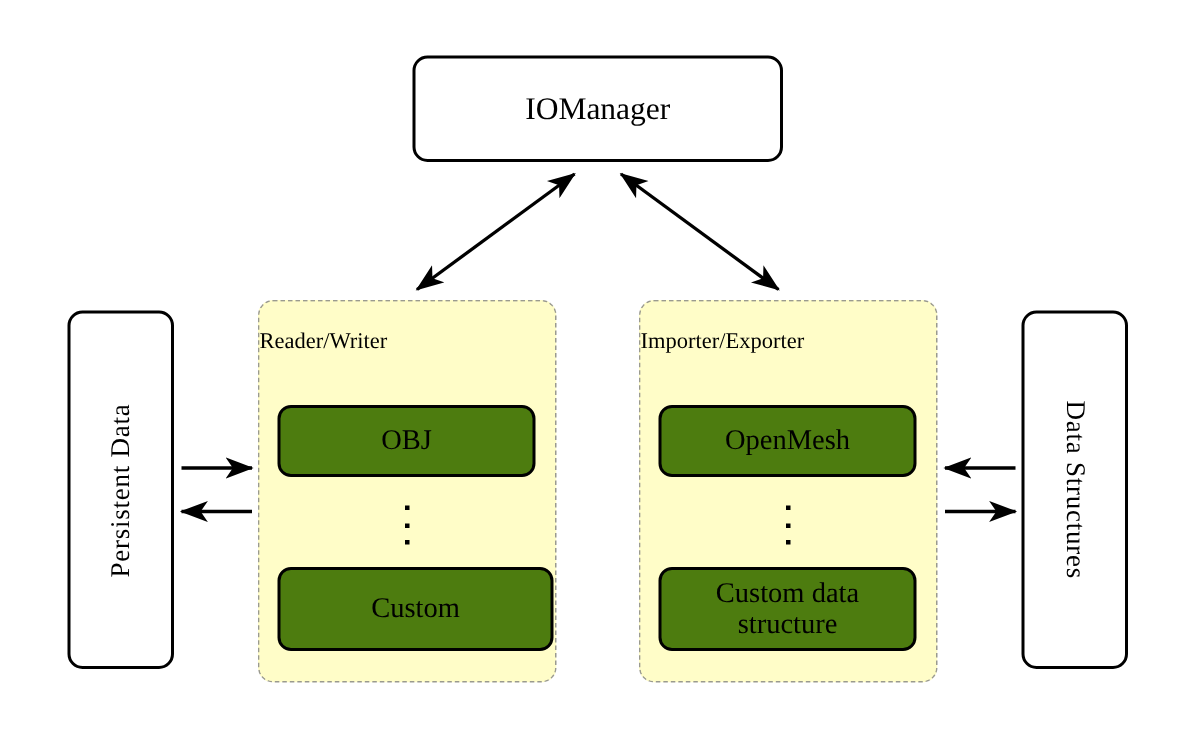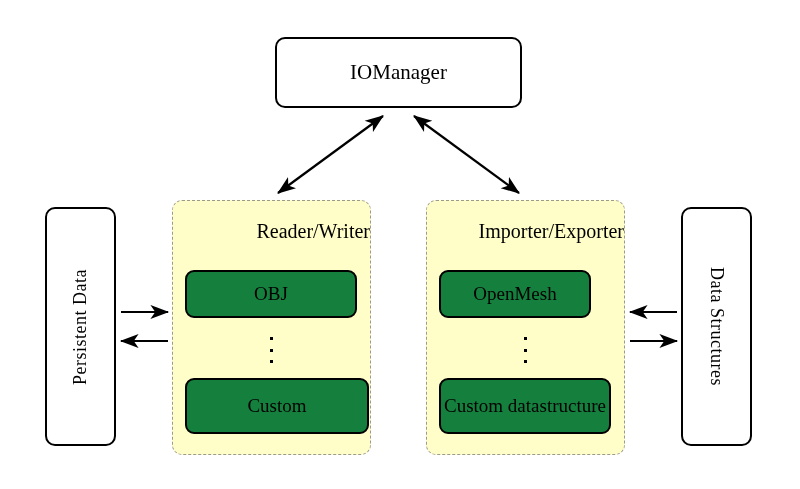--- a/index.html
+++ b/index.html
@@ -57,30 +57,30 @@
     position: absolute;
     box-sizing: border-box;
     border: 1.5px dashed #9a9a8f;
     border-radius: 10px;
     background: #fffdc8;
   }
   .group-title {
     position: absolute;
     left: 0;
     right: 0;
-    text-align: right;
-    font-size: 20px;
+    text-align: left;
+    font-size: 15px;
     color: #000000;
     white-space: nowrap;
   }
 
   .inner-box {
     border: 2.5px solid #000000;
     border-radius: 9px;
-    background: #15803d;
+    background: #4d7c0f;
     font-size: 19px;
     line-height: 1.12;
     color: #000000;
   }
 
   .vdots {
     position: absolute;
     display: flex;
     flex-direction: column;
     align-items: center;
@@ -134,31 +134,31 @@
   </div>
 
   <div class="box inner-box" style="left:185px; top:378px; width:184px; height:56px; flex-direction:column;">
     <span>Custom</span>
   </div>
 
   <div class="group-box" style="left:426px; top:200px; width:199px; height:255px;">
     <div class="group-title" style="top:19px;font-family:Liberation Serif, serif;">Importer/Exporter</div>
   </div>
 
-  <div class="box inner-box" style="left:439px; top:270px; width:152px; height:48px;">
+  <div class="box inner-box" style="left:439px; top:270px; width:172px; height:48px;">
     <span>OpenMesh</span>
   </div>
 
   <div class="vdots" style="left:523px; top:337px; width:5px; height:26px;">
     <span></span>
       <span></span>
       <span></span>
   </div>
 
-  <div class="box inner-box" style="left:439px; top:378px; width:172px; height:56px; flex-direction:row;">
+  <div class="box inner-box" style="left:439px; top:378px; width:172px; height:56px; flex-direction:column;">
     <span>Custom data</span>
     <span>structure</span>
   </div>
 
   <svg class="overlay" viewBox="0 0 800 489">
     <defs>
       <marker id="ah" markerWidth="9" markerHeight="9" refX="8" refY="3.2" orient="auto" markerUnits="strokeWidth">
         <path d="M0,0 L8.5,3.2 L0,6.4 L2.2,3.2 Z" fill="#000000"></path>
       </marker>
       <marker id="ah-start" markerWidth="9" markerHeight="9" refX="0.5" refY="3.2" orient="auto" markerUnits="strokeWidth">

